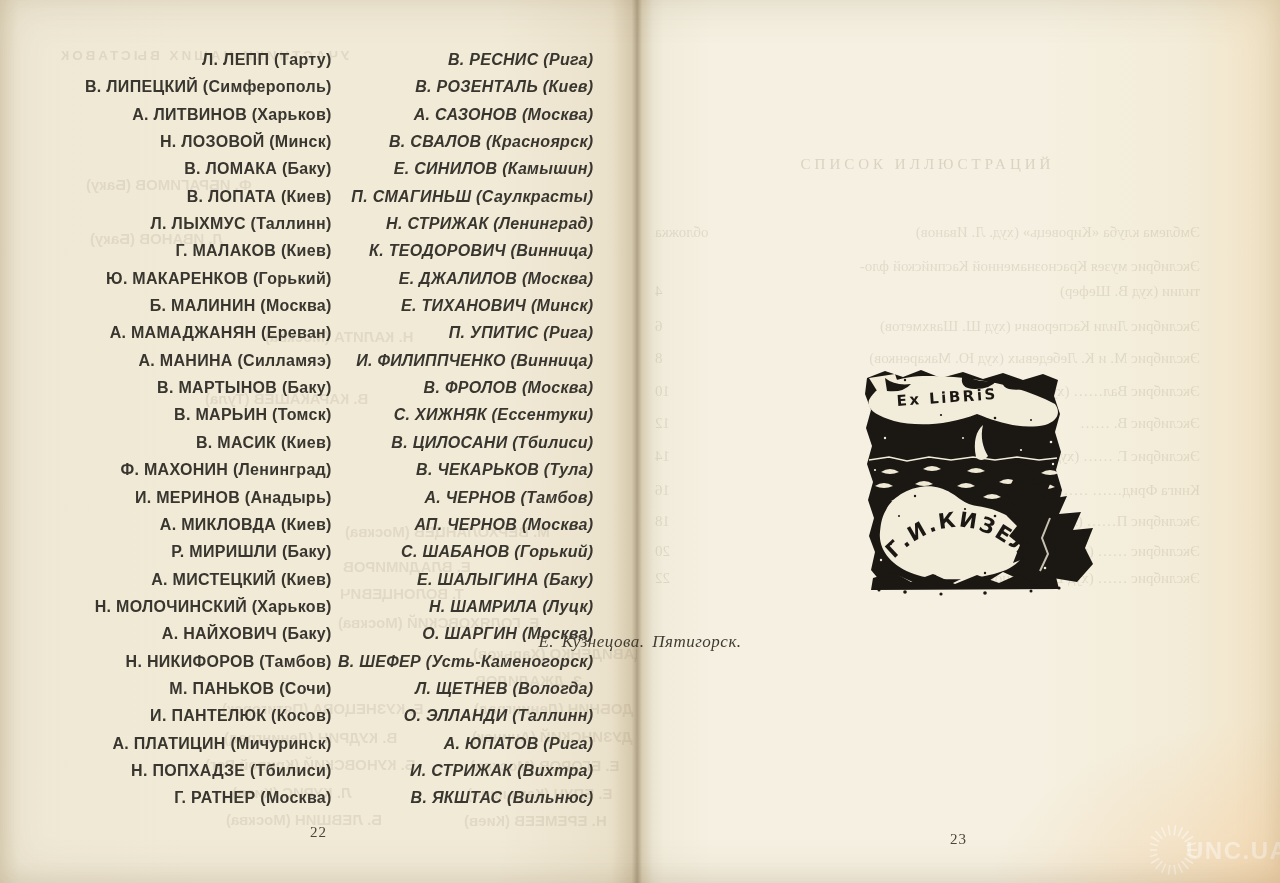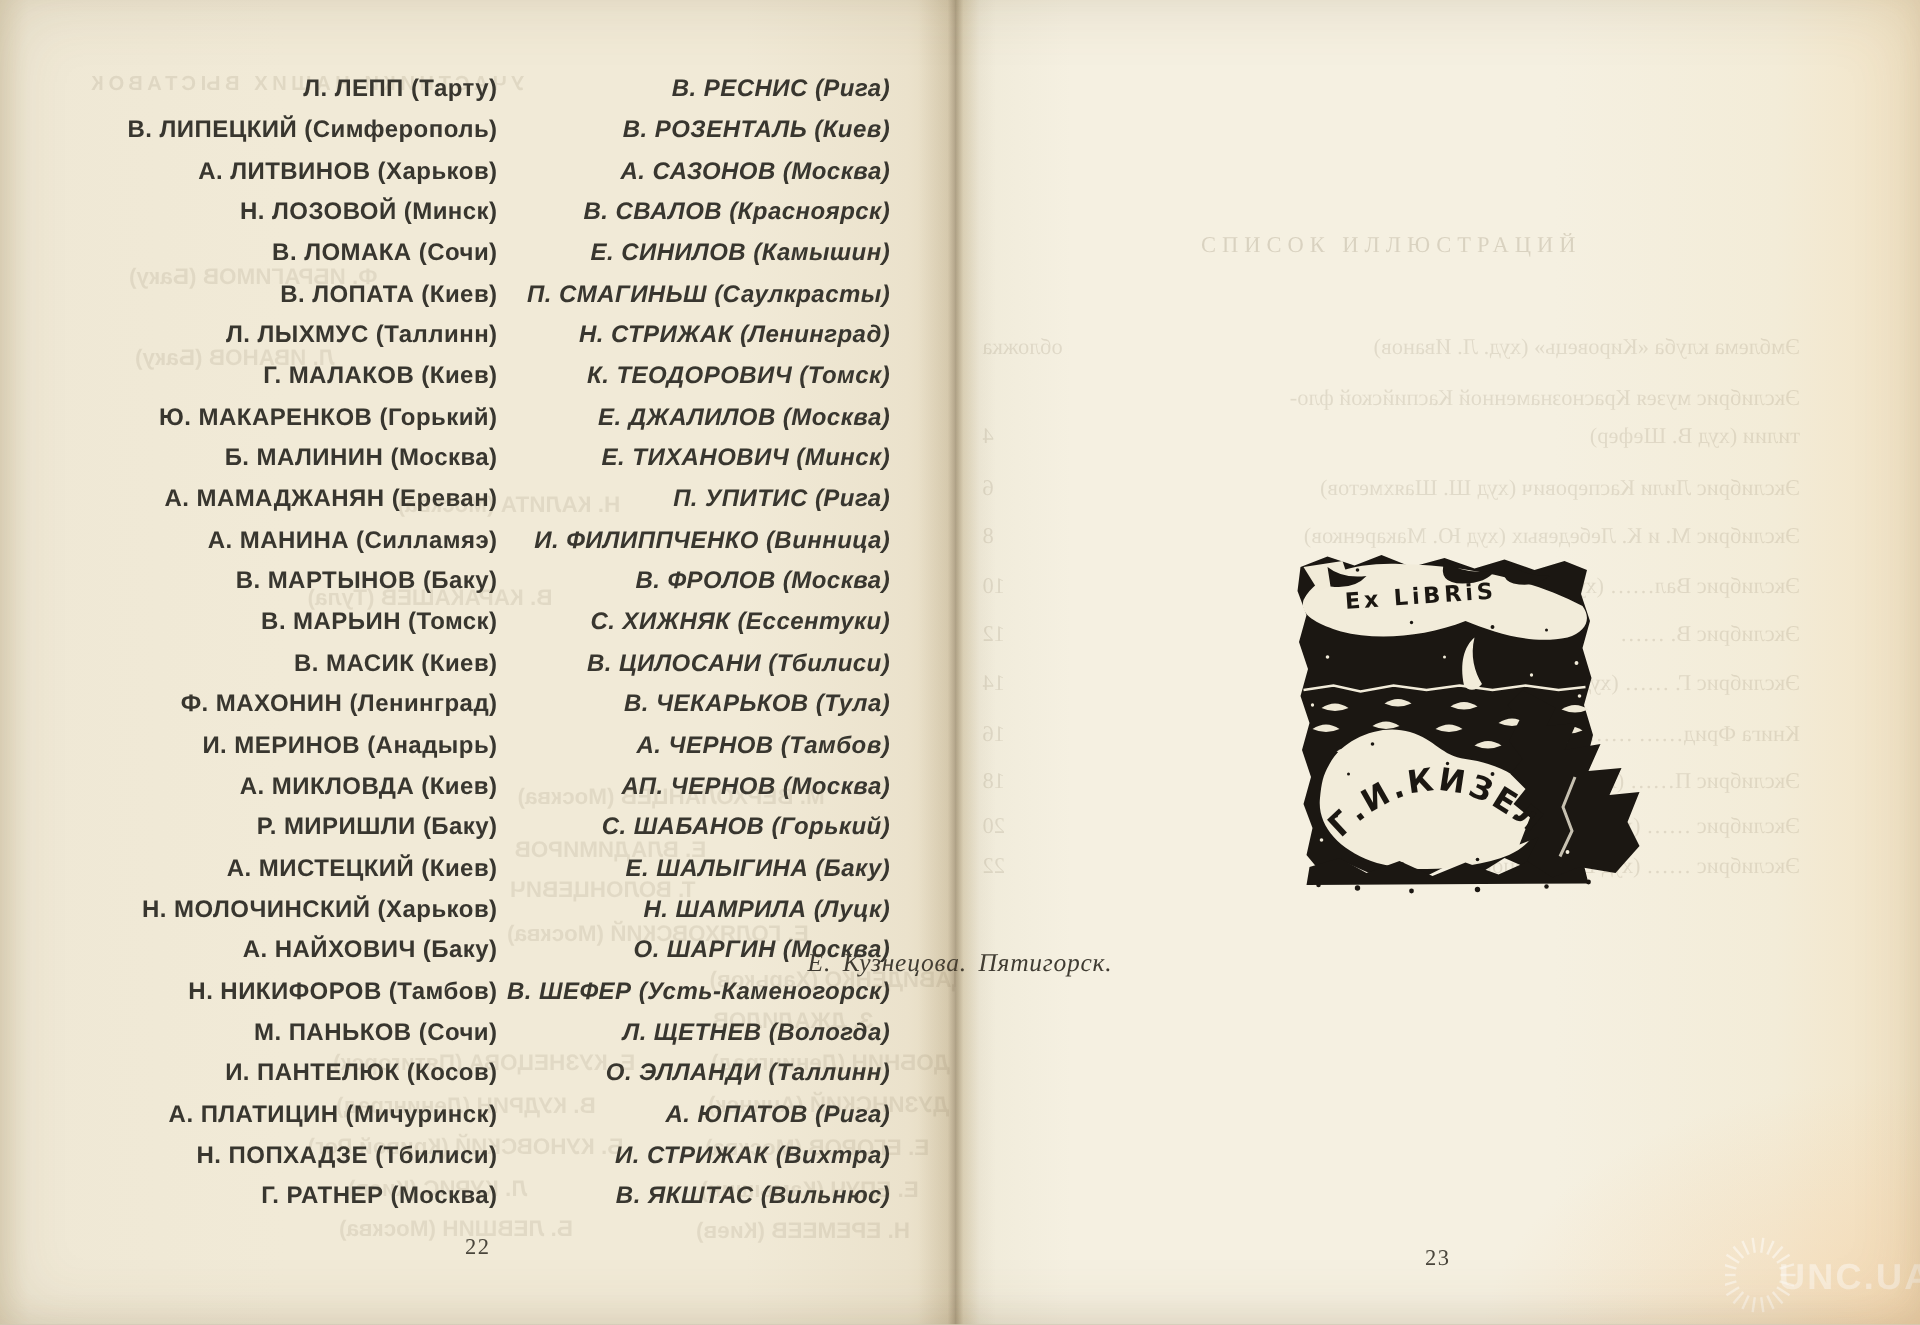--- a/index.html
+++ b/index.html
@@ -53,21 +53,21 @@
 
   <div class="page page-left">
     <div class="ghost ghost-heading-left mirror">УЧАСТНИКИ НАШИХ ВЫСТАВОК</div>
     <div></div>
 
     <div class="col col1">
         <div class="entry">Л. ЛЕПП (Тарту)</div>
         <div class="entry">В. ЛИПЕЦКИЙ (Симферополь)</div>
         <div class="entry">А. ЛИТВИНОВ (Харьков)</div>
         <div class="entry">Н. ЛОЗОВОЙ (Минск)</div>
-        <div class="entry">В. ЛОМАКА (Сочи)</div>
+        <div class="entry">В. ЛОМАКА (Баку)</div>
         <div class="entry">В. ЛОПАТА (Киев)</div>
         <div class="entry">Л. ЛЫХМУС (Таллинн)</div>
         <div class="entry">Г. МАЛАКОВ (Киев)</div>
         <div class="entry">Ю. МАКАРЕНКОВ (Горький)</div>
         <div class="entry">Б. МАЛИНИН (Москва)</div>
         <div class="entry">А. МАМАДЖАНЯН (Ереван)</div>
         <div class="entry">А. МАНИНА (Силламяэ)</div>
         <div class="entry">В. МАРТЫНОВ (Баку)</div>
         <div class="entry">В. МАРЬИН (Томск)</div>
         <div class="entry">В. МАСИК (Киев)</div>
@@ -86,21 +86,21 @@
         <div class="entry">Г. РАТНЕР (Москва)</div>
       </div>
     <div class="col col2">
         <div class="entry">В. РЕСНИС (Рига)</div>
         <div class="entry">В. РОЗЕНТАЛЬ (Киев)</div>
         <div class="entry">А. САЗОНОВ (Москва)</div>
         <div class="entry">В. СВАЛОВ (Красноярск)</div>
         <div class="entry">Е. СИНИЛОВ (Камышин)</div>
         <div class="entry">П. СМАГИНЬШ (Саулкрасты)</div>
         <div class="entry">Н. СТРИЖАК (Ленинград)</div>
-        <div class="entry">К. ТЕОДОРОВИЧ (Томск)</div>
+        <div class="entry">К. ТЕОДОРОВИЧ (Винница)</div>
         <div class="entry">Е. ДЖАЛИЛОВ (Москва)</div>
         <div class="entry">Е. ТИХАНОВИЧ (Минск)</div>
         <div class="entry">П. УПИТИС (Рига)</div>
         <div class="entry">И. ФИЛИППЧЕНКО (Винница)</div>
         <div class="entry">В. ФРОЛОВ (Москва)</div>
         <div class="entry">С. ХИЖНЯК (Ессентуки)</div>
         <div class="entry">В. ЦИЛОСАНИ (Тбилиси)</div>
         <div class="entry">В. ЧЕКАРЬКОВ (Тула)</div>
         <div class="entry">А. ЧЕРНОВ (Тамбов)</div>
         <div class="entry">АП. ЧЕРНОВ (Москва)</div>

